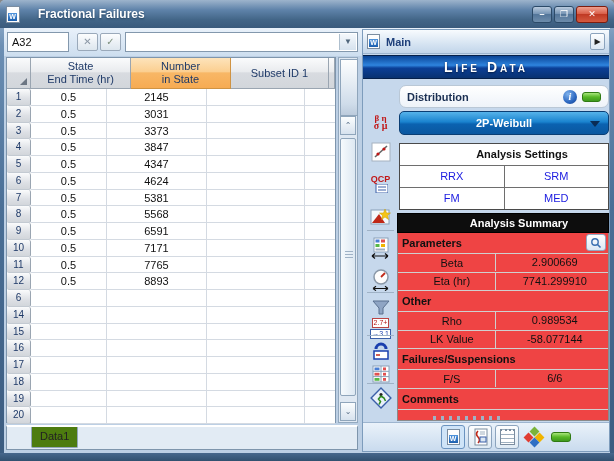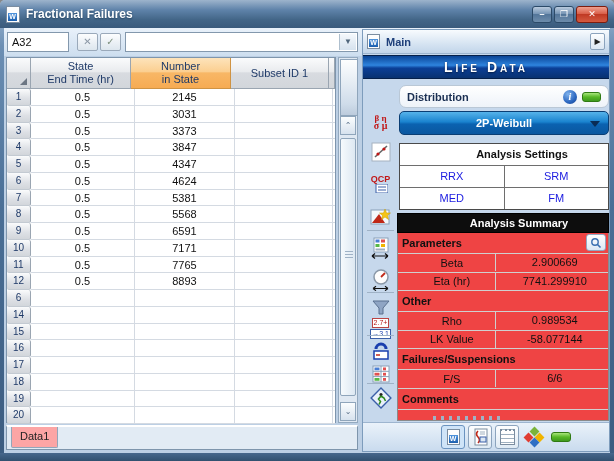--- a/index.html
+++ b/index.html
@@ -4,21 +4,21 @@
 <style>
   html,body{margin:0;padding:0;background:#888;}
   body{width:614px;height:461px;position:relative;overflow:hidden;
        font-family:"Liberation Sans","DejaVu Sans",sans-serif;font-size:11px;color:#111;}
 
   
   #frame{position:absolute;inset:0;border-radius:5px 5px 0 0;
     background:linear-gradient(180deg,#a7bed6 0%,#6c8fb4 10%,#4a6f96 45%,#3c5c80 100%);}
   #titlebar{position:absolute;left:0;top:0;width:614px;height:28px;display:flex;align-items:center;padding:0 6px;box-sizing:border-box;
     background:linear-gradient(180deg,#9db4cc 0%,#5f83aa 35%,#436688 70%,#3a5a7c 100%);border-radius:5px 5px 0 0;}
-  .title-text{color:#fff;font-weight:bold;font-size:12px;text-shadow:0 1px 2px #23405e;margin-left:6px;}
+  .title-text{color:#fff;font-weight:bold;font-size:12px;text-shadow:0 1px 2px #23405e;margin-left:18px;}
   .winbtns{margin-left:auto;display:flex;gap:2px;}
   .wbtn{width:20px;height:17px;border:1px solid #2c4a68;border-radius:3px;box-sizing:border-box;
     background:linear-gradient(180deg,#b9cadd 0%,#7795b5 45%,#54769a 50%,#6d8cab 100%);
     color:#fff;font-size:9px;line-height:15px;text-align:center;font-weight:bold;}
   .wbtn.close{background:linear-gradient(180deg,#f0a08e 0%,#d9604a 45%,#c03a24 50%,#d45a40 100%);border-color:#7e1c0e;width:32px;}
 
   
   .doc-icon{width:14px;height:17px;background:#fdfdfd;border:1px solid #7b8da0;position:relative;box-sizing:border-box;}
   .doc-icon .w{position:absolute;left:1px;bottom:1px;width:9px;height:8px;background:linear-gradient(180deg,#4f94dd,#1c5fae);
     color:#fff;font-size:7px;font-weight:bold;line-height:8px;text-align:center;}
@@ -47,38 +47,38 @@
   .hcell.sel{background:linear-gradient(180deg,#fde3bb 0%,#fbcf91 45%,#f8b766 50%,#f6ab53 100%);border-color:#cf9343;}
   .corner{width:24px;position:relative;}
   .corner:after{content:"";position:absolute;right:3px;bottom:3px;border-left:7px solid transparent;border-bottom:7px solid #6c7683;}
   .w1{width:100px;} .w2{width:100px;} .w3{width:98px;} .w4{flex:1;}
   .grow{display:flex;height:16.75px;}
   .rowhdr{width:24px;box-sizing:border-box;border-right:1px solid #9aa5b1;border-bottom:1px solid #c3cad2;
     background:linear-gradient(180deg,#fafbfc,#dde0e5 60%,#d2d6db);color:#1f3a68;font-size:10px;
     text-align:center;line-height:16px;border-radius:2px;}
   .gcell{box-sizing:border-box;border-right:1px solid #d4dae2;border-bottom:1px solid #d4dae2;
     text-align:center;line-height:16px;background:#fff;}
-  .gcell.c1{width:104px;} .gcell.c2{width:100px;} .gcell.c3{width:98px;} .gcell.c4{flex:1;border-right:none;}
+  .gcell.c1{width:76px;} .gcell.c2{width:100px;} .gcell.c3{width:98px;} .gcell.c4{flex:1;border-right:none;}
 
   
   #vscroll{position:absolute;left:334px;top:29px;width:20px;height:366px;background:#dfe8f2;border:1px solid #93a9bf;box-sizing:border-box;}
   .splitbox{position:absolute;left:1px;top:1px;width:16px;height:55px;border:1px solid #8fa5bb;
     background:linear-gradient(180deg,#fdfefe,#cfdcea 80%,#bccbdc);}
   .sbtn{position:absolute;left:1px;width:16px;height:19px;border:1px solid #8fa5bb;box-sizing:border-box;
     background:linear-gradient(180deg,#fbfdfe,#d7e2ee);color:#5a7089;font-size:8px;text-align:center;line-height:17px;}
   #sb-up{top:58px;}
   #sb-down{bottom:1px;}
   .sthumb{position:absolute;left:1px;top:80px;width:16px;height:258px;border:1px solid #8fa5bb;border-radius:2px;box-sizing:border-box;
     background:linear-gradient(90deg,#f6fafd,#dde8f2);}
   .sthumb:after{content:"";position:absolute;left:4px;top:112px;width:8px;height:7px;
     background:repeating-linear-gradient(180deg,#9fb2c6 0 1px,transparent 1px 3px);}
 
   
   #tabbar{position:absolute;left:2px;top:397px;width:352px;height:25px;background:#e2ebf4;border:1px solid #7e95ac;border-top:2px solid #fff;box-sizing:border-box;}
-  #sheettab{position:absolute;left:4px;top:0px;height:20px;padding:0 8px;background:#fca5a5;border:1px solid #93a6ba;border-top:none;
+  #sheettab{position:absolute;left:24px;top:0px;height:20px;padding:0 8px;background:#4d7c0f;border:1px solid #93a6ba;border-top:none;
     line-height:19px;color:#222;border-radius:0 0 2px 2px;}
 
   
   #rpanel{position:absolute;left:358px;top:1px;width:248px;height:423px;background:#c6d8ec;border:1px solid #7d9cbc;box-sizing:border-box;}
   #main-hdr{position:absolute;left:0;top:0;width:246px;height:24px;display:flex;align-items:center;padding:0 4px;box-sizing:border-box;
     background:linear-gradient(180deg,#f8fbfe,#d6e4f2 60%,#c2d5ea);border-bottom:1px solid #9db5cf;}
   #main-hdr .lbl{color:#1e3f7a;font-weight:bold;margin-left:6px;}
   .arrow-btn{margin-left:auto;width:15px;height:17px;border:1px solid #8ba3bd;border-radius:2px;box-sizing:border-box;
     background:linear-gradient(180deg,#fdfeff,#dce7f2);color:#222;font-size:8px;text-align:center;line-height:15px;}
   #banner{position:absolute;left:0;top:25px;width:246px;height:24px;
@@ -457,22 +457,22 @@
         <div class="dd-arrow"></div>
       </div>
 
       <div id="settings">
         <div class="st-hdr">Analysis Settings</div>
         <div class="st-row">
           <div class="st-cell">RRX</div>
           <div class="st-cell">SRM</div>
         </div>
         <div class="st-row">
+          <div class="st-cell">FM</div>
           <div class="st-cell">MED</div>
-          <div class="st-cell">FM</div>
         </div>
       </div>
 
       <div id="summary">
         <div id="sum-hdr">Analysis Summary</div>
         <div id="sum-body">
           <div class="srow section">
             <span>Parameters</span>
             <div class="mag-btn">
               <svg width="12" height="12" viewBox="0 0 12 12">

